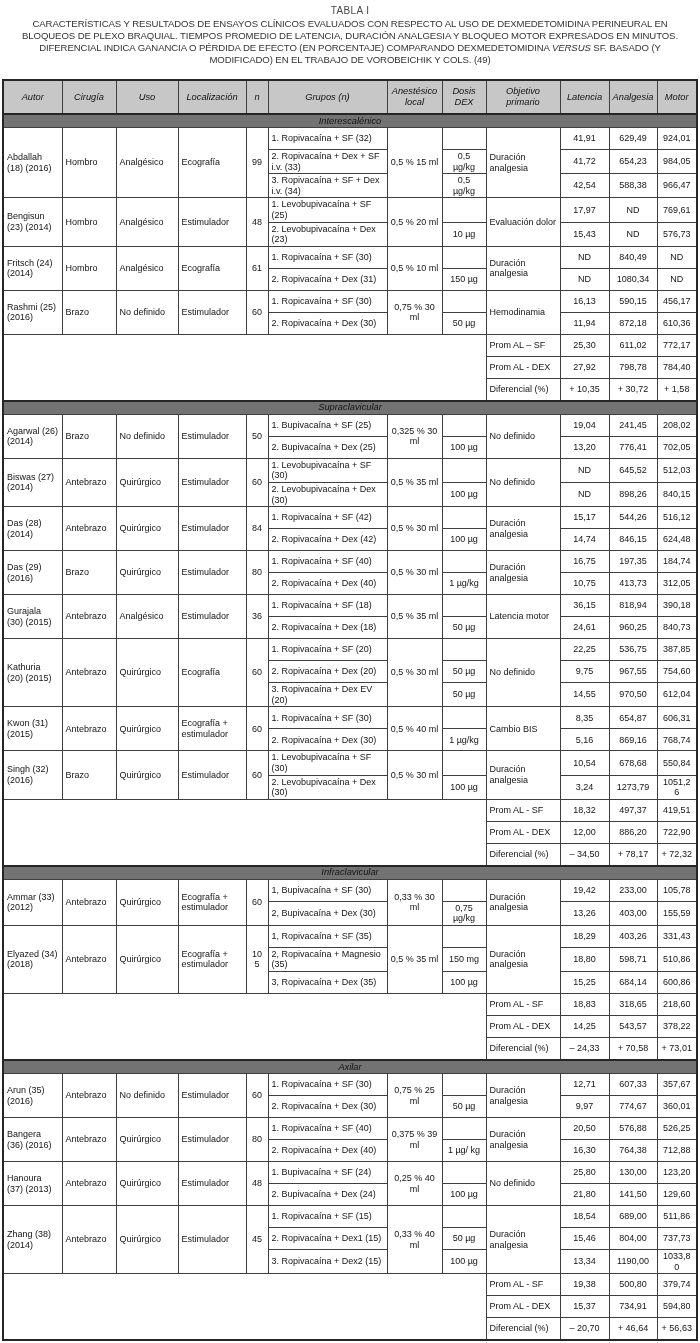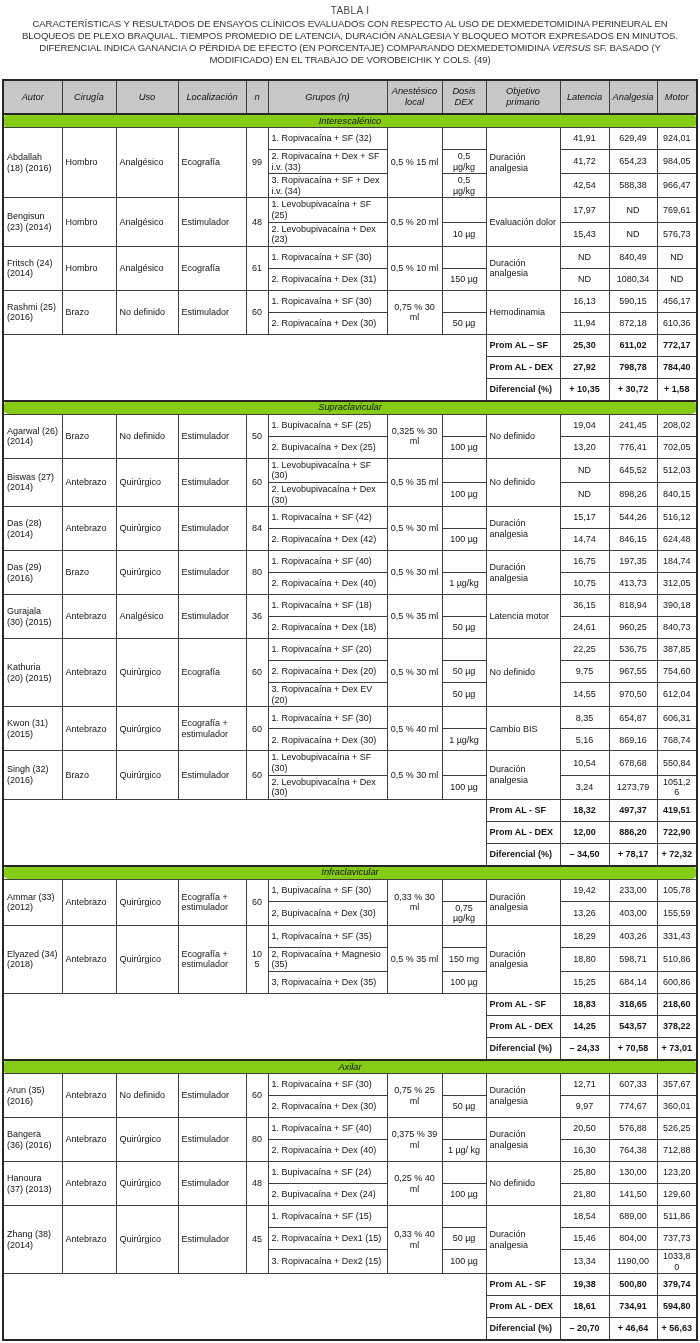--- a/index.html
+++ b/index.html
@@ -23,27 +23,27 @@
     font-size:9px; line-height:10.6px;
     padding:1px 3px; vertical-align:middle;
     height:19px; word-wrap:break-word; overflow:hidden;
   }
   thead th{
     background:#c7c7c7; font-style:italic; font-weight:normal;
     text-align:center; border-bottom:2px solid #262626;
     height:30px; font-size:9.3px;
   }
   td.sec{
-    background:#84cc16; font-style:italic; text-align:center;
+    background:#737373; font-style:italic; text-align:center;
     height:12px; padding:0 2px; font-size:9.3px;
-    border-top:2px solid #262626; border-bottom:1px solid #3f3f3f;border-radius:6px;
+    border-top:2px solid #262626; border-bottom:1px solid #3f3f3f;
   }
   td.c{ text-align:center; }
   td.blank{ border:none; }
-  tr.summary-row td{ font-weight:bold; }
+  tr.summary-row td{ font-weight:normal; }
   .footnote{
     font-size:8.4px; color:#333; padding:3px 4px 2px; line-height:10px;
   }
 </style>
 </head>
 <body>
 
 <div class="title-block">
   <div class="t-title">TABLA I</div>
   <div class="t-caption"><span>CARACTERÍSTICAS Y RESULTADOS DE ENSAYOS CLÍNICOS EVALUADOS CON RESPECTO AL USO DE DEXMEDETOMIDINA PERINEURAL EN BLOQUEOS DE PLEXO BRAQUIAL. TIEMPOS PROMEDIO DE LATENCIA, DURACIÓN ANALGESIA Y BLOQUEO MOTOR EXPRESADOS EN MINUTOS. DIFERENCIAL INDICA GANANCIA O PÉRDIDA DE EFECTO (EN PORCENTAJE) COMPARANDO DEXMEDETOMIDINA </span><span class="it">VERSUS</span><span> SF. BASADO (Y MODIFICADO) EN EL TRABAJO DE VOROBEICHIK Y COLS. (49)</span></div>
@@ -558,21 +558,21 @@
       </tr>
       <tr class="summary-row">
         <td rowspan="3" colspan="8" class="blank"></td>
         <td>Prom AL - SF</td>
         <td class="c">19,38</td>
         <td class="c">500,80</td>
         <td class="c">379,74</td>
       </tr>
       <tr class="summary-row">
         <td>Prom AL - DEX</td>
-        <td class="c">18,61</td>
+        <td class="c">15,37</td>
         <td class="c">734,91</td>
         <td class="c">594,80</td>
       </tr>
       <tr class="summary-row">
         <td>Diferencial (%)</td>
         <td class="c">– 20,70</td>
         <td class="c">+ 46,64</td>
         <td class="c">+ 56,63</td>
       </tr>
     </tbody>

